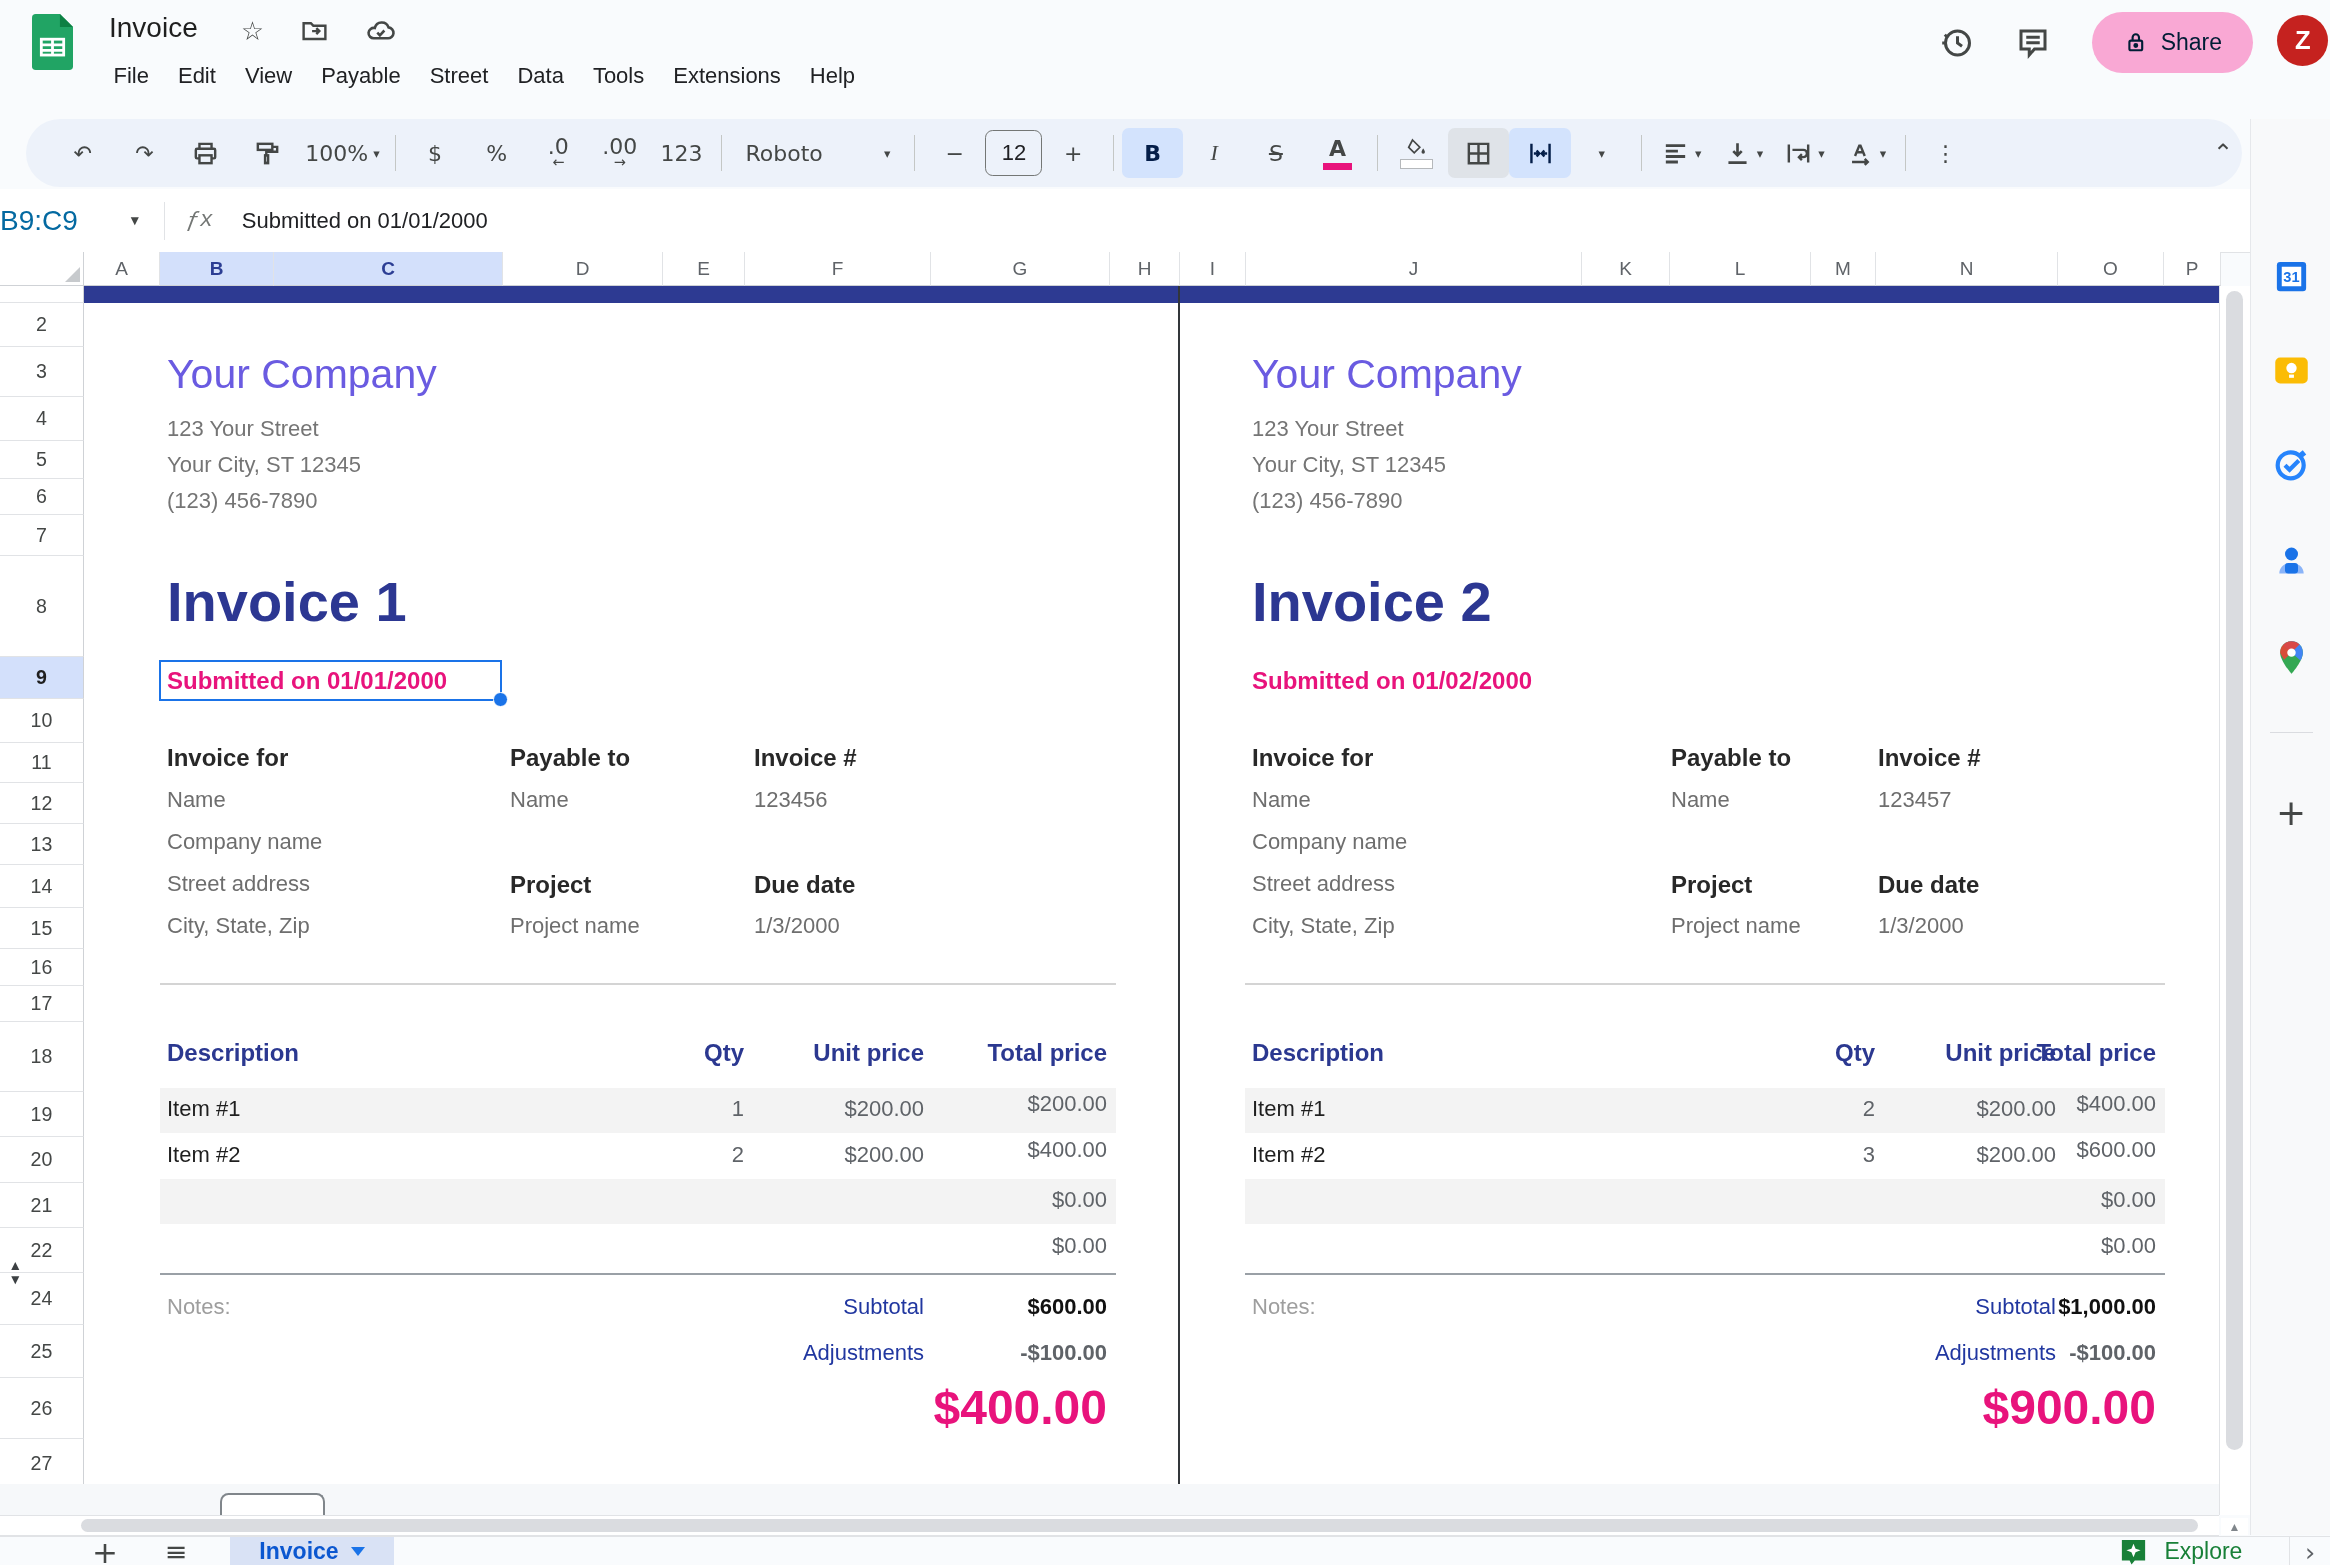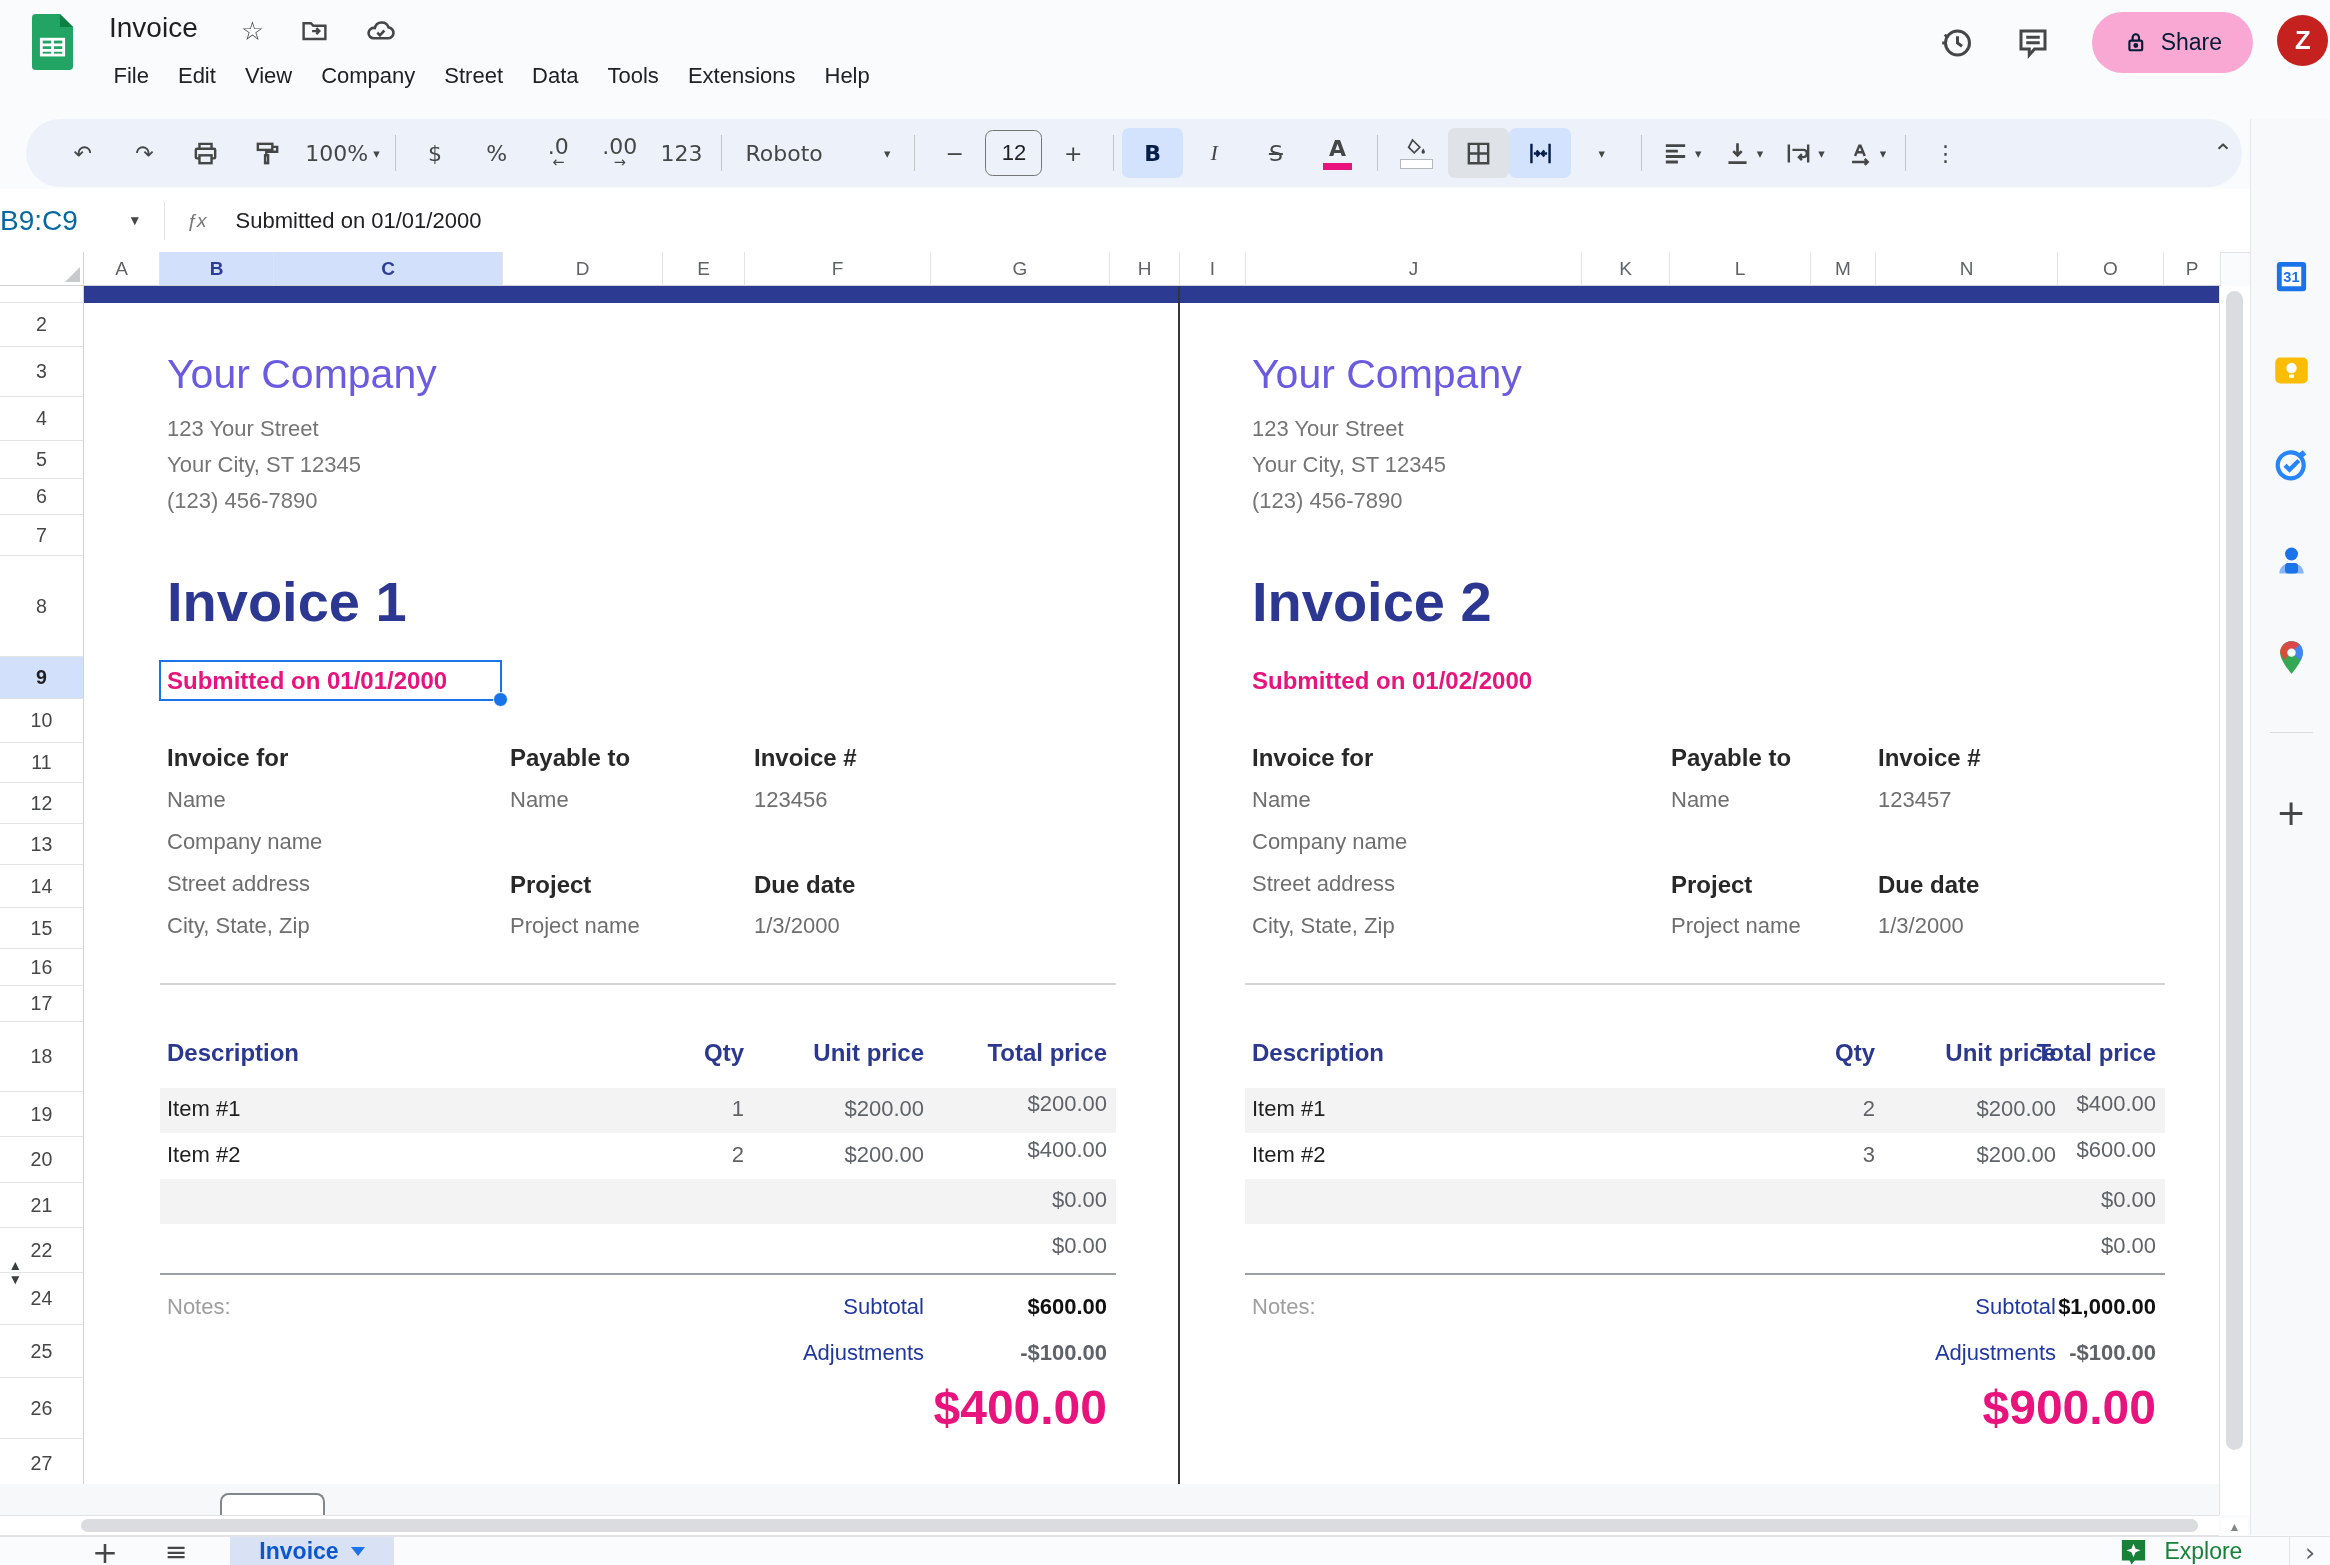--- a/index.html
+++ b/index.html
@@ -41,21 +41,21 @@
   .fill-wrap{display:flex;flex-direction:column;align-items:center;}
   .fill-wrap .bar{width:31px;height:7.7px;background:#fff;border:0.9px solid #b5b8bb;margin-top:1.7px;}
   .toolbar-collapse{margin-left:auto;font-size:24px;color:#444746;}
 
   
   .formulabar{position:absolute;left:0;top:189px;width:2260px;height:63px;background:#fff;
               border-bottom:0.9px solid #e1e3e6;display:flex;align-items:center;}
   .namebox{width:128px;font-size:28px;color:#0369a1;}
   .namebox-caret{font-size:13.7px;color:#444746;margin-right:22px;}
   .fdiv{width:0.9px;height:38px;background:#e1e3e6;margin-right:22px;}
-  .fx{font-family:Liberation Sans, sans-serif;font-style:italic;font-size:19px;color:#747775;margin-right:29px;}
+  .fx{font-family:Liberation Mono, monospace;font-style:italic;font-size:22px;color:#747775;margin-right:29px;}
   .fvalue{font-size:22px;color:#202124;}
 
   
   .corner{position:absolute;left:0;top:252px;width:84px;height:34px;background:#fff;
           border-right:0.9px solid #cfd2d6;border-bottom:0.9px solid #cfd2d6;box-sizing:border-box;}
   .corner .tri{position:absolute;right:3.4px;bottom:3.4px;width:0;height:0;
                border-left:15.4px solid transparent;border-bottom:15.4px solid #c7cacd;}
   .colheaders{position:absolute;left:84px;top:252px;height:34px;display:flex;}
   .colh{box-sizing:border-box;border-right:0.9px solid #e1e3e6;border-bottom:0.9px solid #cfd2d6;
         background:#fff;color:#5f6368;font-size:19px;display:flex;align-items:center;justify-content:center;}
@@ -169,21 +169,21 @@
         <svg viewBox="0 0 24 24" width="31" height="31" fill="none" stroke="#444746" stroke-width="2">
           <path d="M7 18a4 4 0 1 1 .6-7.9A5.5 5.5 0 0 1 18.2 9.6 4.2 4.2 0 0 1 17.5 18H7z"></path>
           <path d="M9.5 13.7l2 2 3.5-3.7"></path>
         </svg>
       </span>
     </div>
     <div class="menubar">
         <div class="menu-item">File</div>
         <div class="menu-item">Edit</div>
         <div class="menu-item">View</div>
-        <div class="menu-item">Company</div>
+        <div class="menu-item">Payable</div>
         <div class="menu-item">Street</div>
         <div class="menu-item">Data</div>
         <div class="menu-item">Tools</div>
         <div class="menu-item">Extensions</div>
         <div class="menu-item">Help</div>
       </div>
     <div class="top-right">
       <span>
         <svg viewBox="0 0 24 24" width="36" height="36" fill="none" stroke="#444746" stroke-width="2">
           <circle cx="13" cy="12" r="8"></circle>

